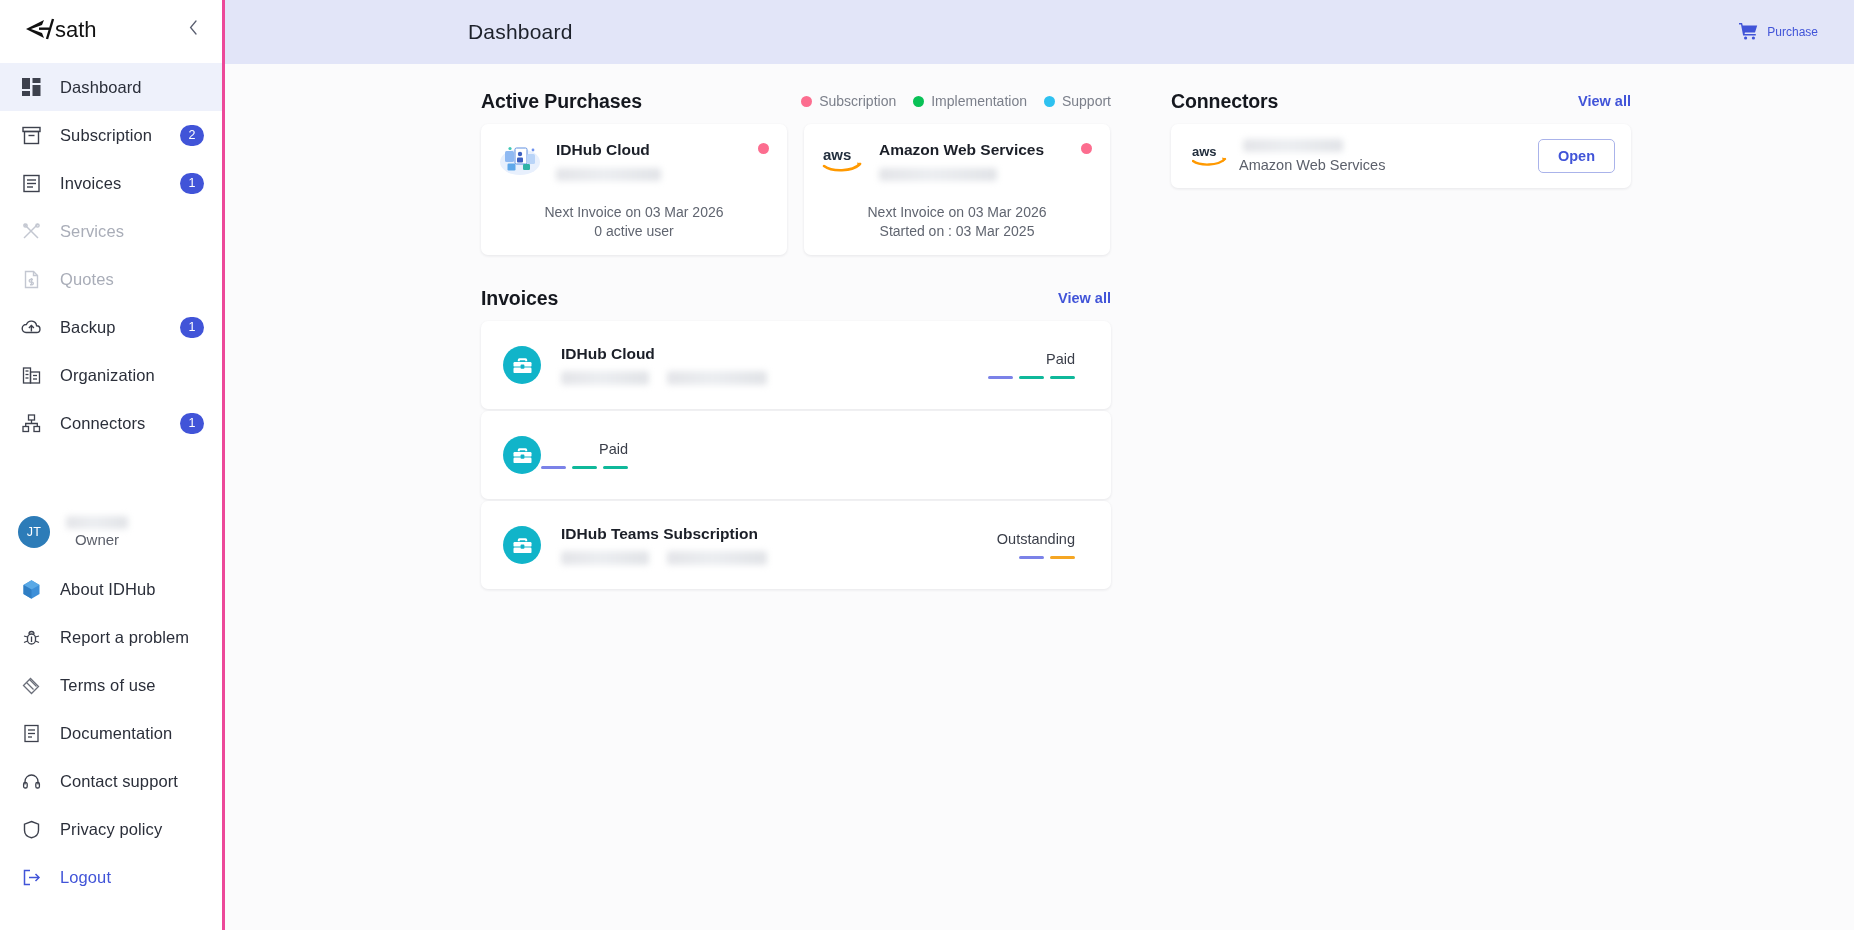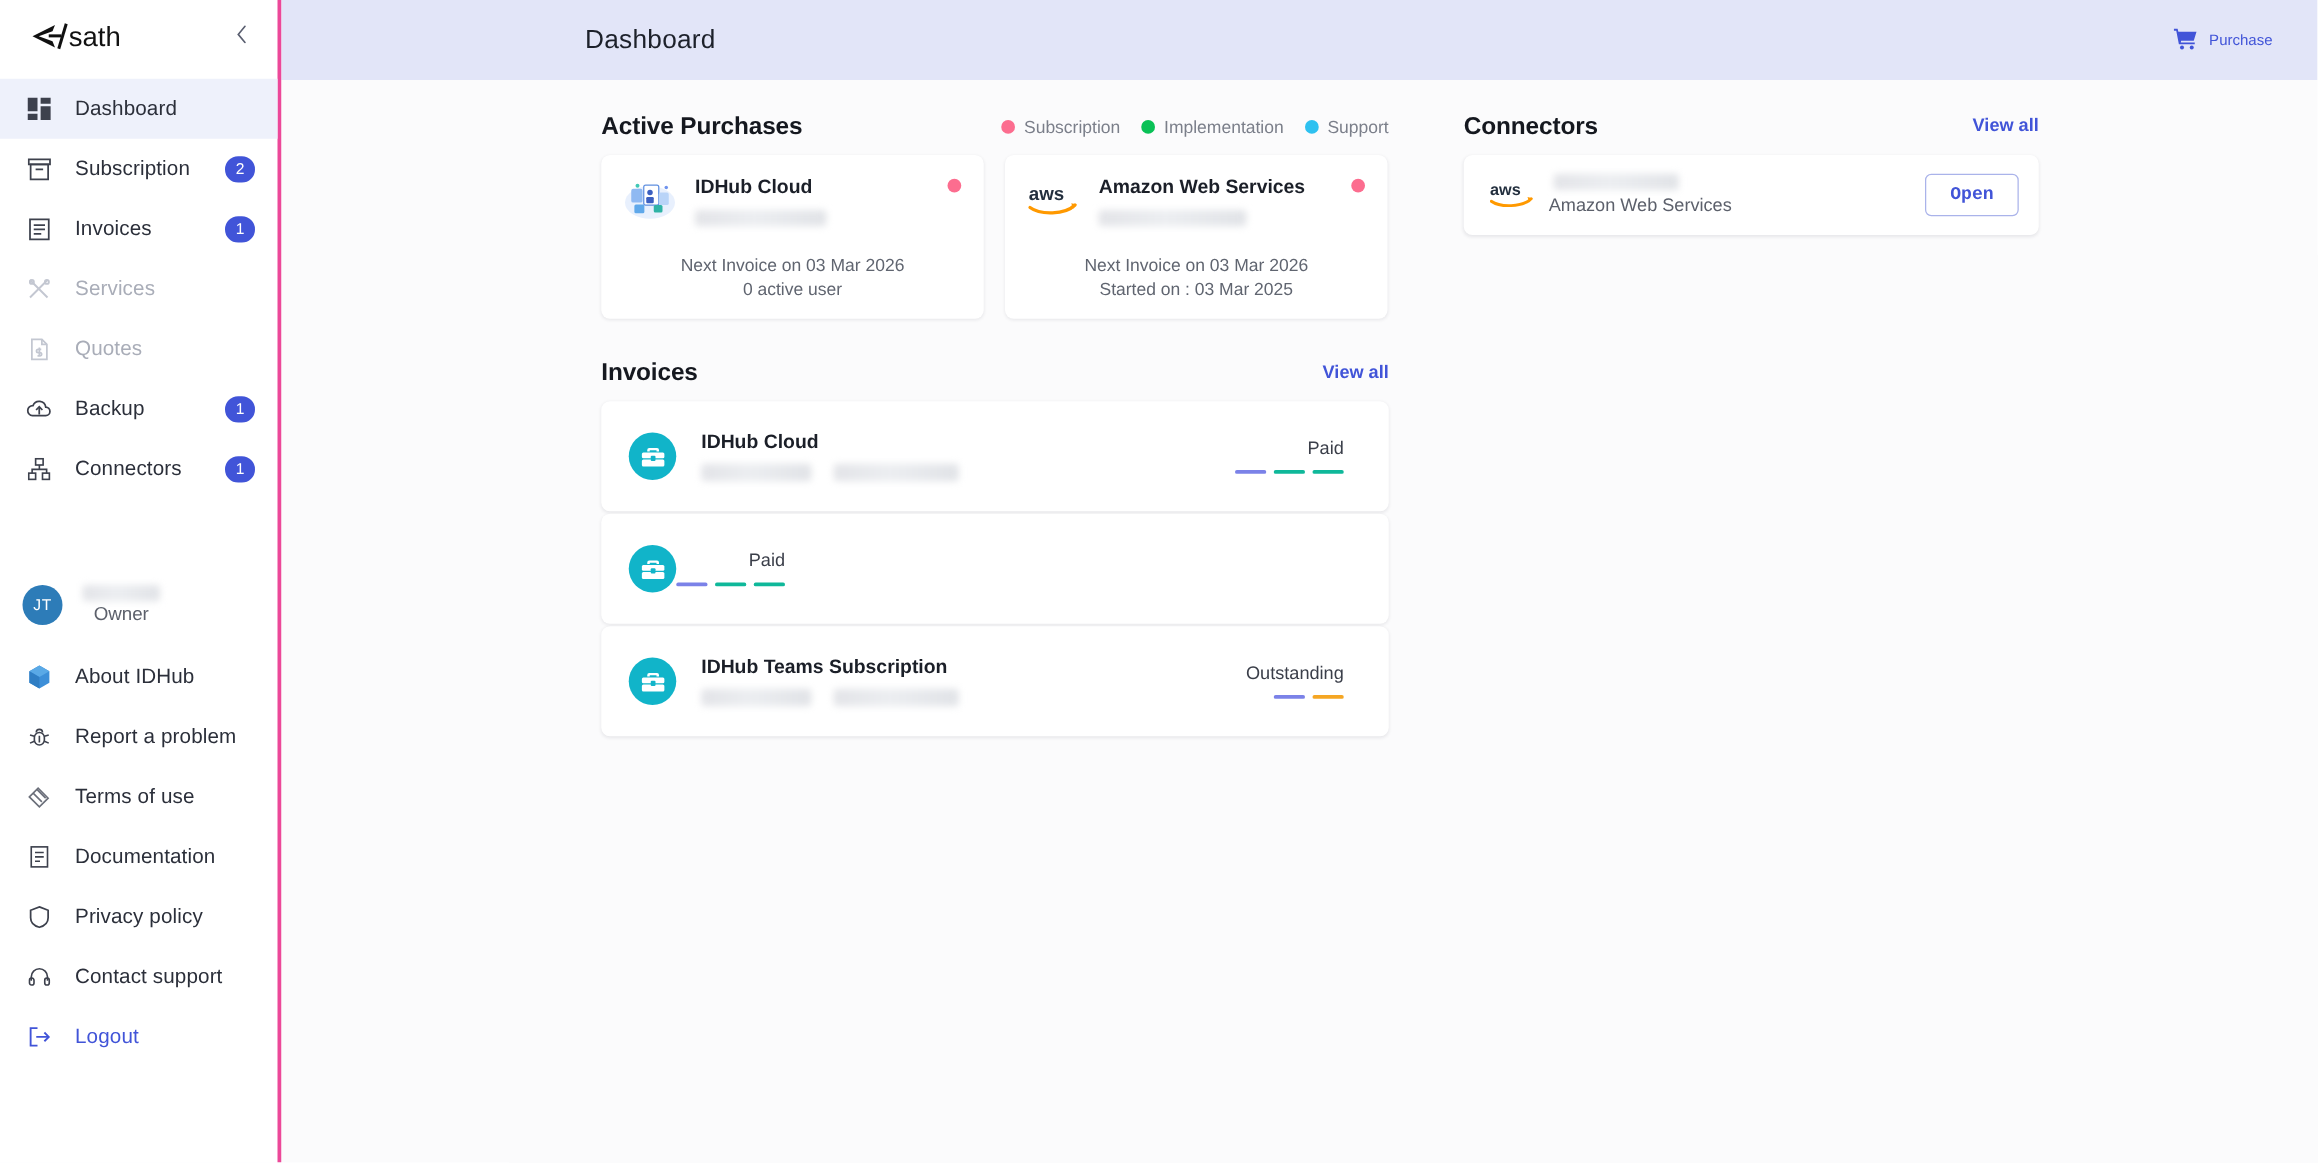--- a/index.html
+++ b/index.html
@@ -192,21 +192,21 @@
   }
   .conn-logo { width: 38px; display: flex; align-items: center; justify-content: center; flex: 0 0 38px; }
   .conn-body { margin-left: 10px; flex: 1; }
   .conn-redacted { width: 100px; height: 13px; margin-bottom: 5px; margin-left: 4px;}
   .conn-sub { font-size: 14.5px; color: #5c606b; }
   .open-btn {
     border: 1px solid #aab3ea; border-radius: 5px;
     background: #fff; color: #4154d8;
     font-size: 14.5px; font-weight: bold;
     padding: 8px 19px; cursor: pointer;
-    font-family: Liberation Mono, monospace;
+    font-family: Liberation Sans, sans-serif;
   }
 </style>
 </head>
 <body>
 
 <div class="app">
 
   <aside class="sidebar">
 
     <div class="brand-row">
@@ -293,20 +293,34 @@
           <svg width="21" height="19" viewBox="0 0 21 19" fill="none" stroke="#3d414d" stroke-width="1.4">
               <path d="M5 14.5a4 4 0 01.4-8 5.3 5.3 0 0110.2 1.2A3.4 3.4 0 0115.5 14.5z"></path>
               <path d="M10.4 13.5V7.5"></path>
               <path d="M7.9 10l2.5-2.6 2.5 2.6"></path>
             </svg>
         </span>
         <span class="lbl">Backup</span>
         <span class="badge">1</span>
       </div>
 
+      <div class="nav-item">
+        <span class="ico">
+          <svg width="19" height="19" viewBox="0 0 19 19" fill="none" stroke="#3d414d" stroke-width="1.3">
+              <rect x="1.5" y="2" width="7" height="15"></rect>
+              <rect x="8.5" y="6" width="9" height="11"></rect>
+              <line x1="3.5" y1="5" x2="6.5" y2="5"></line>
+              <line x1="3.5" y1="8.5" x2="6.5" y2="8.5"></line>
+              <line x1="3.5" y1="12" x2="6.5" y2="12"></line>
+              <line x1="11" y1="9.5" x2="15" y2="9.5"></line>
+              <line x1="11" y1="13" x2="15" y2="13"></line>
+            </svg>
+        </span>
+        <span class="lbl">Organization</span>
+      </div>
 
       <div class="nav-item">
         <span class="ico">
           <svg width="19" height="19" viewBox="0 0 19 19" fill="none" stroke="#3d414d" stroke-width="1.3">
               <rect x="6.5" y="1" width="6" height="5"></rect>
               <rect x="1" y="12.5" width="5.5" height="5"></rect>
               <rect x="12" y="12.5" width="5.5" height="5"></rect>
               <path d="M9.5 6v3.5M3.7 12.5V9.5h11.6v3"></path>
             </svg>
         </span>
@@ -369,36 +383,36 @@
               <line x1="6" y1="6" x2="13" y2="6"></line>
               <line x1="6" y1="9.5" x2="13" y2="9.5"></line>
               <line x1="6" y1="13" x2="10" y2="13"></line>
             </svg>
         </span>
         <span class="lbl">Documentation</span>
       </div>
 
       <div class="nav-item">
         <span class="ico">
-          <svg width="19" height="19" viewBox="0 0 19 19" fill="none" stroke="#3d414d" stroke-width="1.4">
-              <path d="M9.5 1.5l7 2.7v6c0 4.2-3 6.6-7 7.6-4-1-7-3.4-7-7.6v-6z"></path>
-            </svg>
-        </span>
-        <span class="lbl">Privacy policy</span>
-      </div>
-
-      <div class="nav-item">
-        <span class="ico">
           <svg width="19" height="19" viewBox="0 0 19 19" fill="none" stroke="#3d414d" stroke-width="1.3">
               <path d="M3 12.5V9.5a6.5 6.5 0 0113 0v3"></path>
               <rect x="1.6" y="10.5" width="3.6" height="5.5" rx="1.6"></rect>
               <rect x="13.8" y="10.5" width="3.6" height="5.5" rx="1.6"></rect>
             </svg>
         </span>
         <span class="lbl">Contact support</span>
+      </div>
+
+      <div class="nav-item">
+        <span class="ico">
+          <svg width="19" height="19" viewBox="0 0 19 19" fill="none" stroke="#3d414d" stroke-width="1.4">
+              <path d="M9.5 1.5l7 2.7v6c0 4.2-3 6.6-7 7.6-4-1-7-3.4-7-7.6v-6z"></path>
+            </svg>
+        </span>
+        <span class="lbl">Privacy policy</span>
       </div>
 
       <div class="nav-item logout">
         <span class="ico">
           <svg width="19" height="19" viewBox="0 0 19 19" fill="none" stroke="#4154d8" stroke-width="1.5">
               <path d="M8 2.5H2.5v14H8"></path>
               <path d="M7 9.5h10"></path>
               <path d="M13.5 6l3.5 3.5-3.5 3.5"></path>
             </svg>
         </span>

